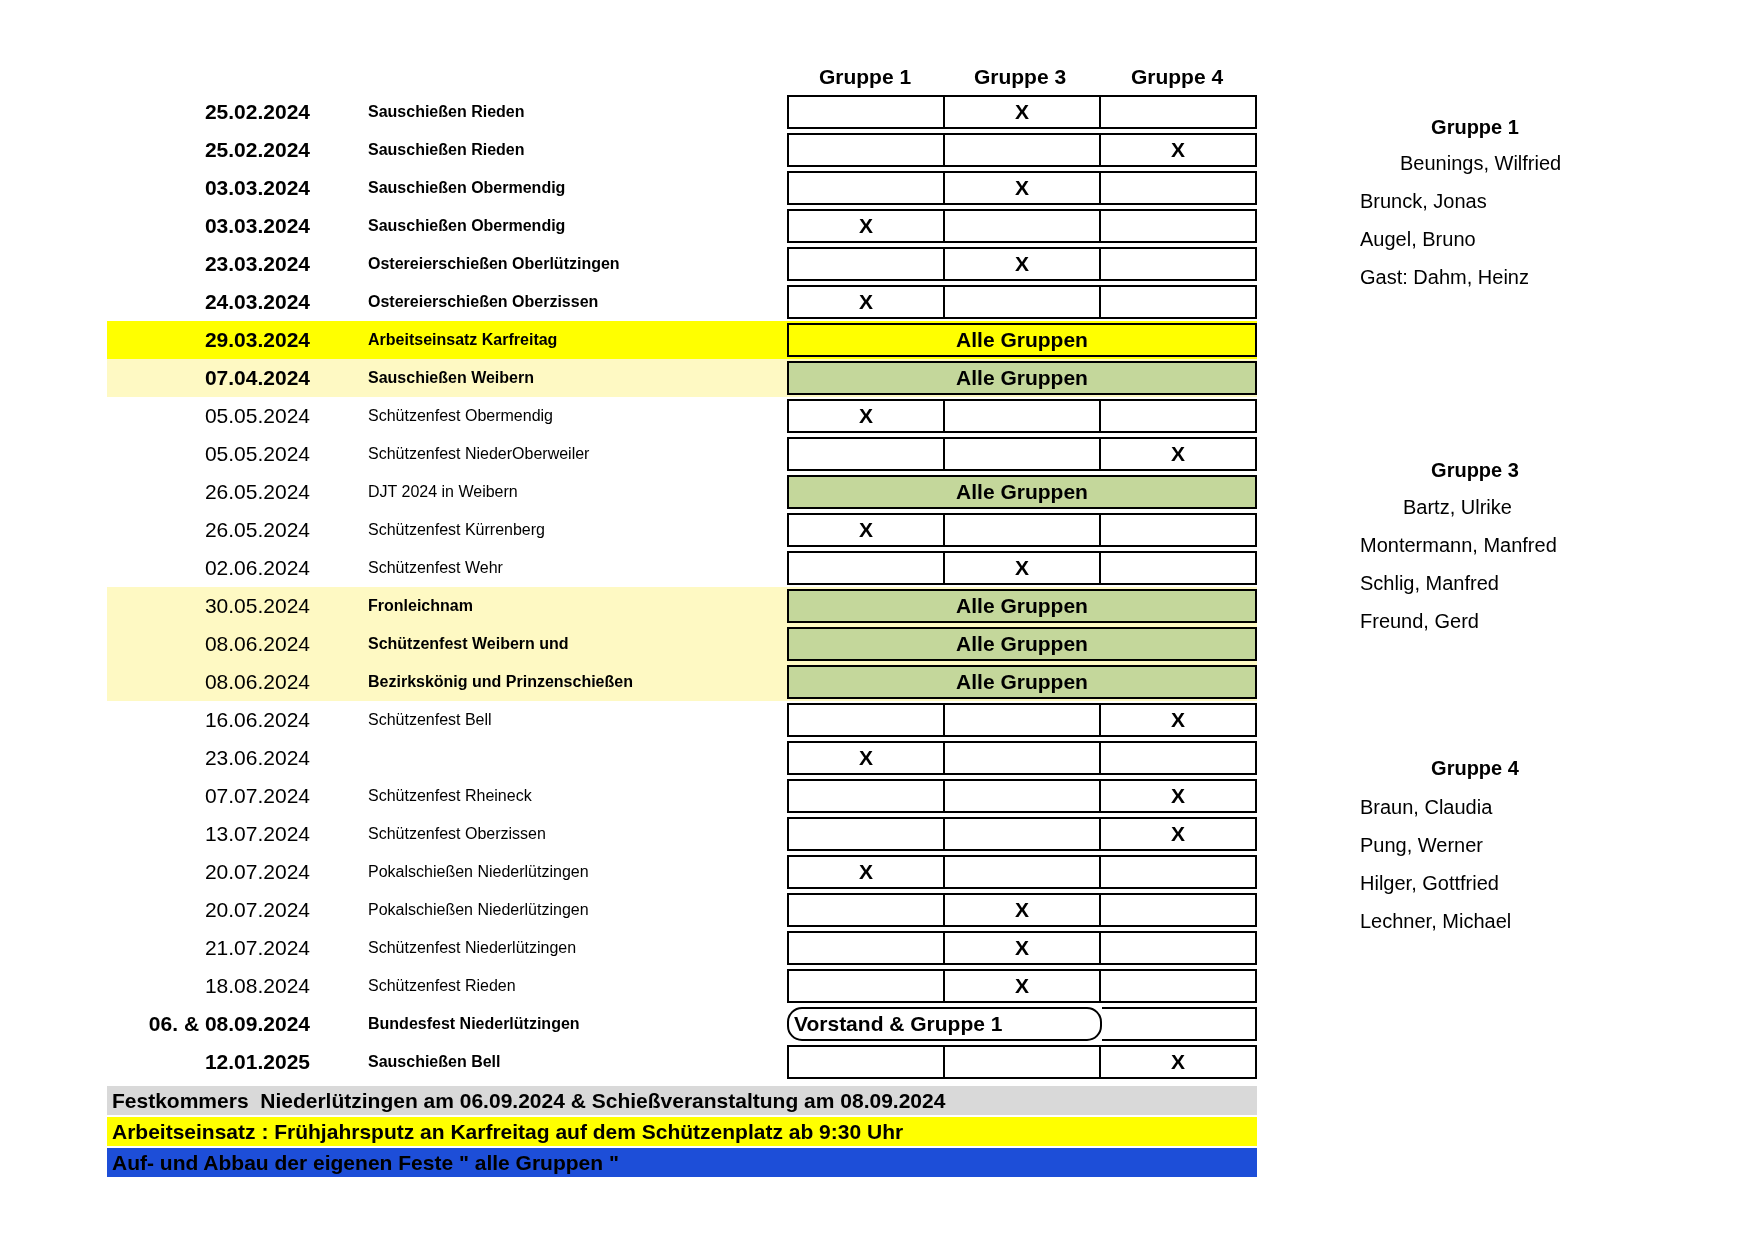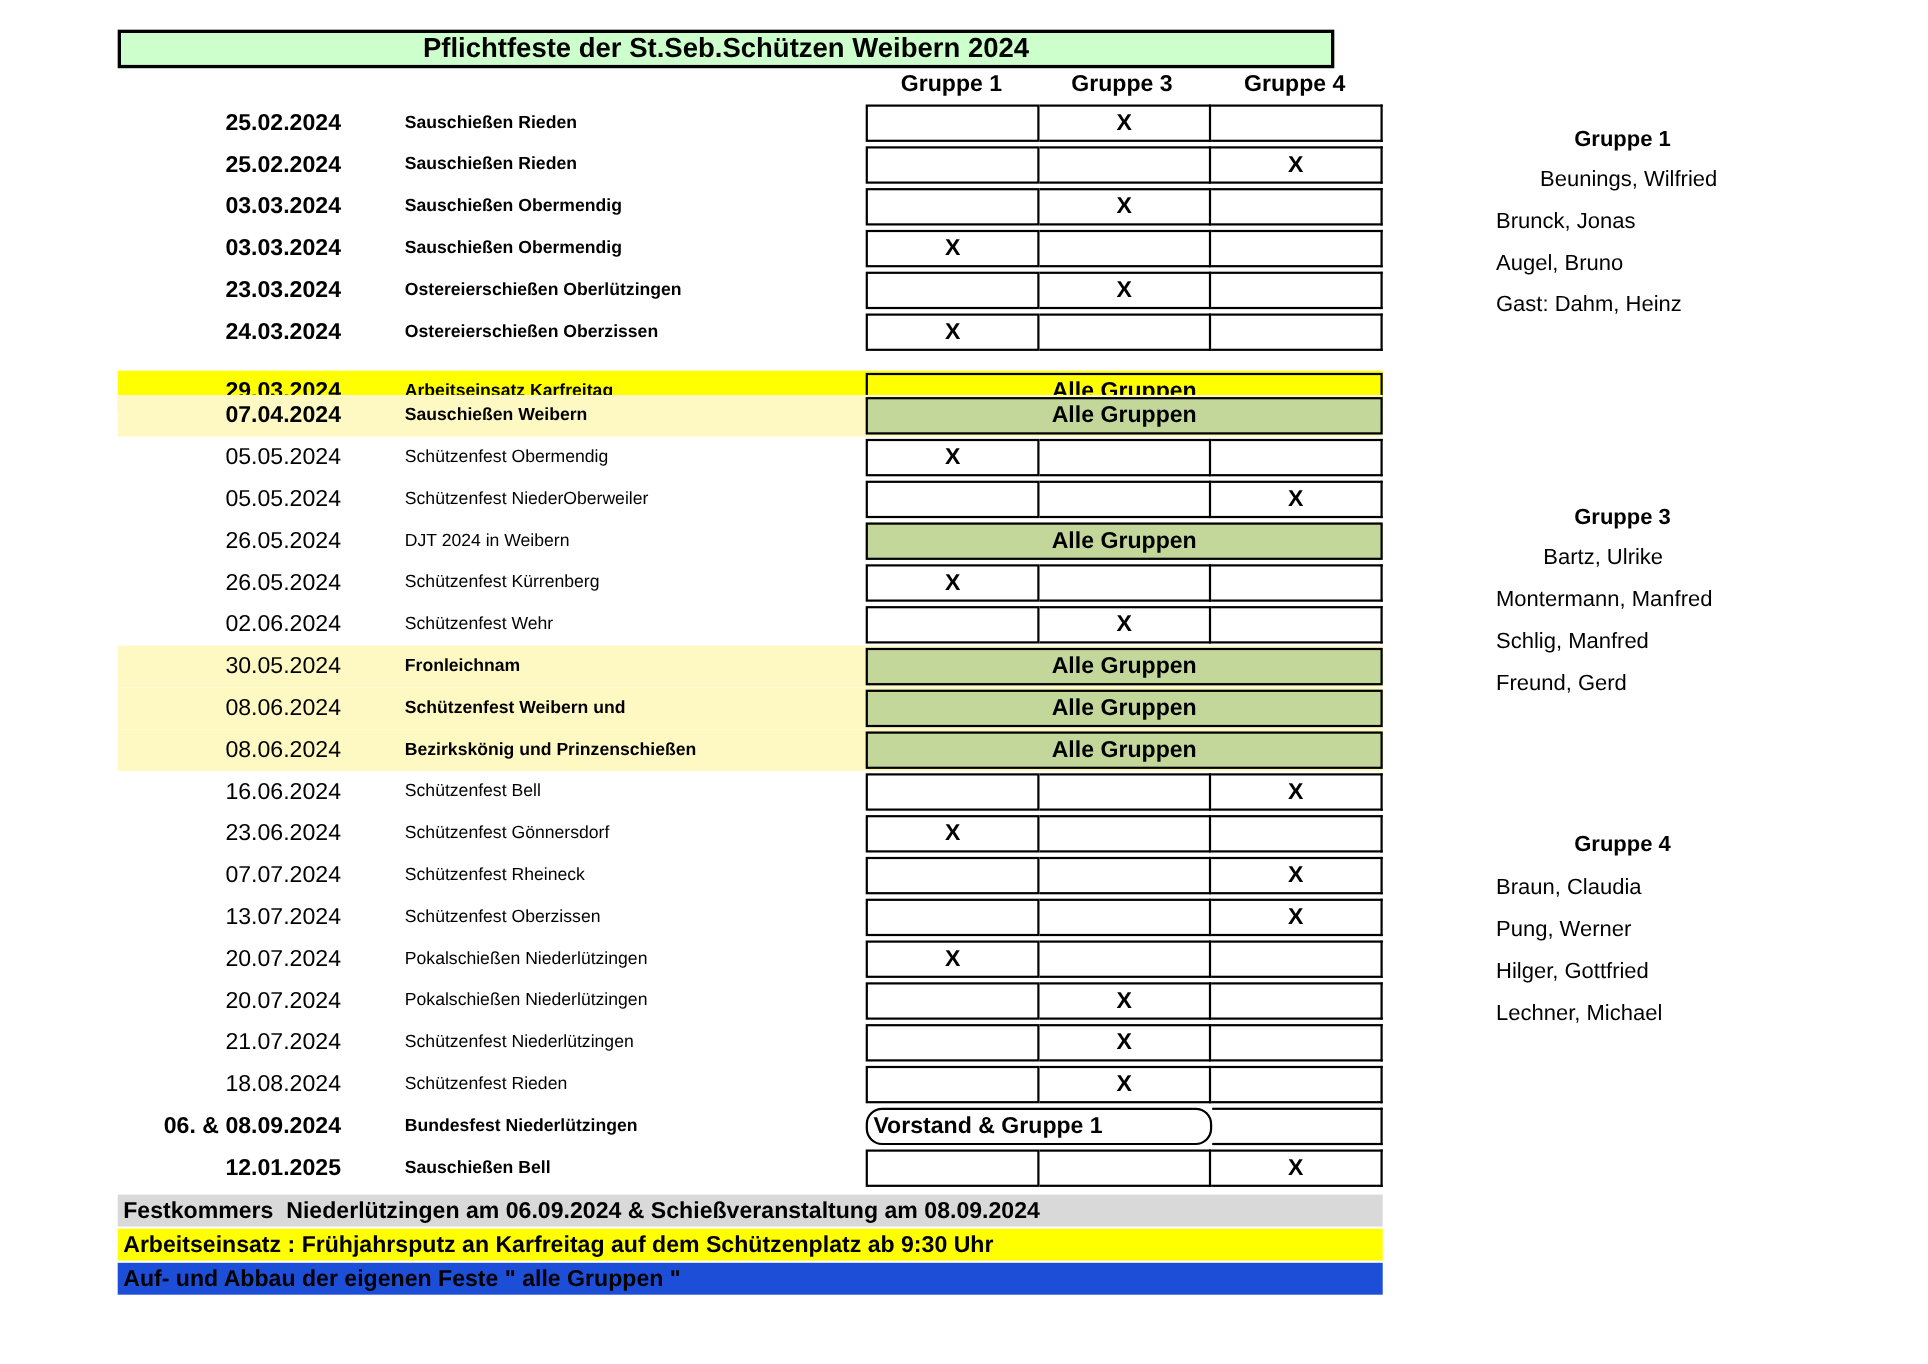--- a/index.html
+++ b/index.html
@@ -8,21 +8,21 @@
 
   .title-box{position:absolute;left:107px;top:27px;width:1106px;height:35px;
              box-sizing:border-box;background:#ccffcc;border:3px solid #000;
              font-weight:bold;font-size:25px;line-height:29px;text-align:center;}
 
   .col-header{position:absolute;top:62px;height:30px;line-height:30px;width:156px;
               font-weight:bold;font-size:21px;text-align:center;}
   .ch1{left:787px}.ch2{left:942px}.ch3{left:1099px}
 
   .row{position:absolute;left:107px;width:1150px;height:38px;}
-  .row.hl-yellow{background:#ffff00;margin-top:16px;}
+  .row.hl-yellow{background:#ffff00;}
   .row.hl-green{background:#fef9c3;}
   .date{position:absolute;left:0;top:0;width:203px;height:38px;line-height:38px;
         text-align:right;font-size:21px;white-space:nowrap;}
   .event{position:absolute;left:261px;top:0;height:38px;line-height:38px;
          font-size:16px;white-space:nowrap;}
   .b{font-weight:bold;}
 
   .cells{position:absolute;left:680px;top:2px;width:470px;height:34px;display:flex;}
   .cell{flex:1 1 0;box-sizing:border-box;border:2px solid #000;border-left-width:0;
         text-align:center;line-height:30px;font-weight:bold;font-size:21px;}
@@ -43,21 +43,20 @@
             box-sizing:border-box;padding-left:5px;font-weight:bold;font-size:21px;
             white-space:pre;}
   .fn-gray{background:#d9d9d9;}
   .fn-yellow{background:#ffff00;}
   .fn-green{background:#1d4ed8;}
 </style>
 </head>
 <body>
 
 <div class="canvas">
-  <div class="title-box">Pflichtfeste der St.Seb.Schützen Weibern 2024</div>
 
   <div class="col-header ch1">Gruppe 1</div>
   <div class="col-header ch2">Gruppe 3</div>
   <div class="col-header ch3">Gruppe 4</div>
 
   <div id="rows-container">
       <div class="row" style="top: 93px;">
         <div class="date b">25.02.2024</div>
         <div class="event b">Sauschießen Rieden</div>
         <div class="cells">
@@ -193,21 +192,20 @@
         <div class="date">16.06.2024</div>
         <div class="event">Schützenfest Bell</div>
         <div class="cells">
           <div class="cell first"></div>
           <div class="cell"></div>
           <div class="cell">X</div>
         </div>
       </div>
       <div class="row" style="top: 739px;">
         <div class="date">23.06.2024</div>
-        <div class="event">Schützenfest Gönnersdorf</div>
         <div class="cells">
           <div class="cell first">X</div>
           <div class="cell"></div>
           <div class="cell"></div>
         </div>
       </div>
       <div class="row" style="top: 777px;">
         <div class="date">07.07.2024</div>
         <div class="event">Schützenfest Rheineck</div>
         <div class="cells">

